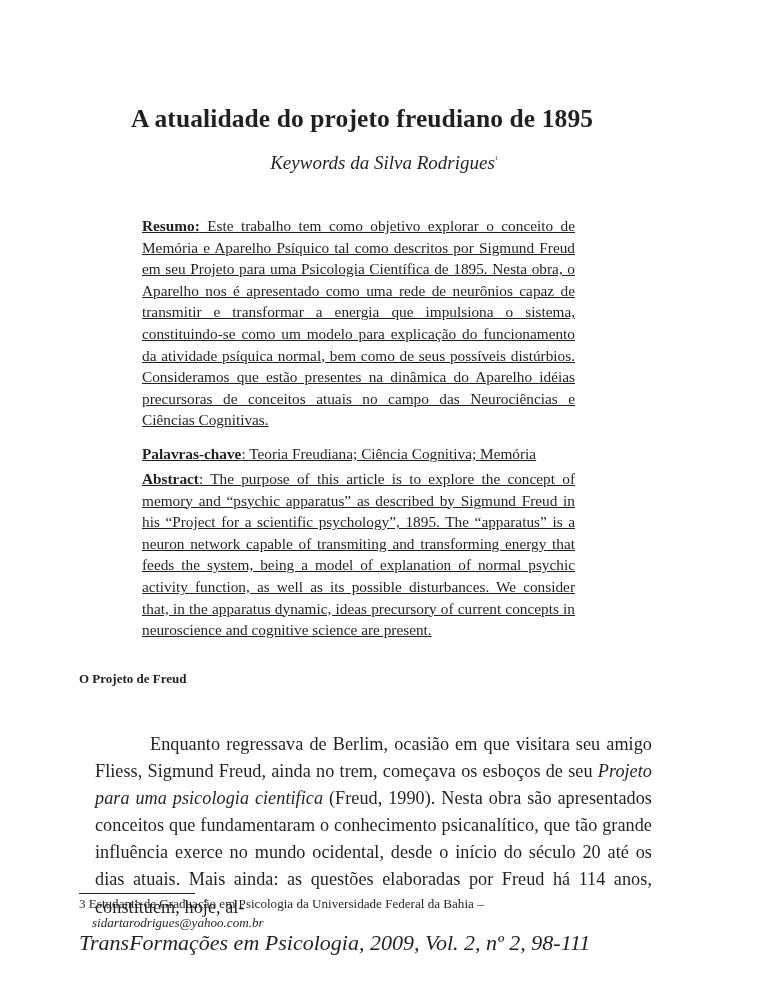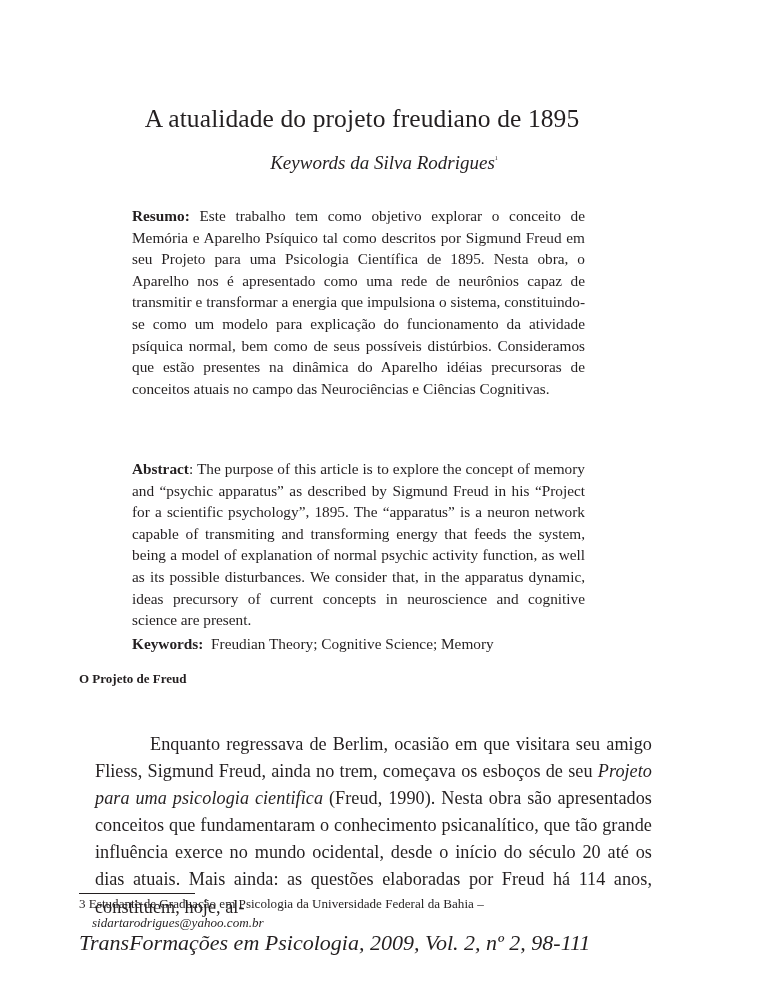--- a/index.html
+++ b/index.html
@@ -15,21 +15,21 @@
       font-family: "Liberation Serif", "DejaVu Serif", serif;
       color: #231f20;
     }
     .title {
       position: absolute;
       top: 104px;
       left: 0;
       width: 724px;
       text-align: center;
       font-size: 25.5px;
-      font-weight: normal;
+      font-weight: bold;
       letter-spacing: 0.1px;
       margin: 0;
     }
     .author {
       position: absolute;
       top: 152px;
       left: 0;
       width: 768px;
       text-align: center;
       font-size: 19px;
@@ -44,21 +44,22 @@
     .abstract-block {
       position: absolute;
       left: 130px;
       width: 457px;
       font-size: 15.3px;
       line-height: 21.6px;
       text-align: justify;
       margin: 0;
     }
     .abstract-block p {
-      margin: 2px;
+      margin: 12px;
+      text-decoration: underline;
     }
     #resumo { top: 203px; }
     #abstract { top: 456px; }
     .label { font-weight: bold; }
     .section-heading {
       position: absolute;
       top: 671px;
       left: 79px;
       font-size: 13px;
       font-weight: bold;
@@ -106,25 +107,25 @@
   </style>
 </head>
 <body>
 
 <h1 class="title">A atualidade do projeto freudiano de 1895</h1>
 
 <p class="author"><span>Keywords da Silva Rodrigues</span><sup>1</sup></p>
 
 <div class="abstract-block" id="resumo">
   <p><span class="label">Resumo:</span><span> Este trabalho tem como objetivo explorar o conceito de Memória e Aparelho Psíquico tal como descritos por Sigmund Freud em seu Projeto para uma Psicologia Científica de 1895. Nesta obra, o Aparelho nos é apresentado como uma rede de neurônios capaz de transmitir e transformar a energia que impulsiona o sistema, constituindo-se como um modelo para explicação do funcionamento da atividade psíquica normal, bem como de seus possíveis distúrbios. Consideramos que estão presentes na dinâmica do Aparelho idéias precursoras de conceitos atuais no campo das Neurociências e Ciências Cognitivas.</span></p>
+  <p><span class="label">Palavras-chave</span><span>: Teoria Freudiana; Ciência Cognitiva; Memória</span></p>
 </div>
 
 <div class="abstract-block" id="abstract">
   <p><span class="label">Abstract</span><span>: The purpose of this article is to explore the concept of memory and “psychic apparatus” as described by Sigmund Freud in his “Project for a scientific psychology”, 1895. The “apparatus” is a neuron network capable of transmiting and transforming energy that feeds the system, being a model of explanation of normal psychic activity function, as well as its possible disturbances. We consider that, in the apparatus dynamic, ideas precursory of current concepts in neuroscience and cognitive science are present.</span></p>
-  <p style="margin-top:1px;"><span class="label">Keywords:</span><span style="white-space:pre;">  Freudian Theory; Cognitive Science; Memory</span></p>
 </div>
 
 <h2 class="section-heading">O Projeto de Freud</h2>
 
 <p class="body-text"><span>Enquanto regressava de Berlim, ocasião em que visitara seu amigo Fliess, Sigmund Freud, ainda no trem, começava os esboços de seu </span><em>Projeto para uma psicologia cientifica</em><span> (Freud, 1990). Nesta obra são apresentados conceitos que fundamentaram o conhecimento psicanalítico, que tão grande influência exerce no mundo ocidental, desde o início do século 20 até os dias atuais. Mais ainda: as questões elaboradas por Freud há 114 anos, constituem, hoje, al-</span></p>
 
 <div class="footnote-rule"></div>
 
 <p class="footnote"><span>3 Estudante de Graduação em Psicologia da Universidade Federal da Bahia – </span><em>sidartarodrigues@yahoo.com.br</em></p>
 

